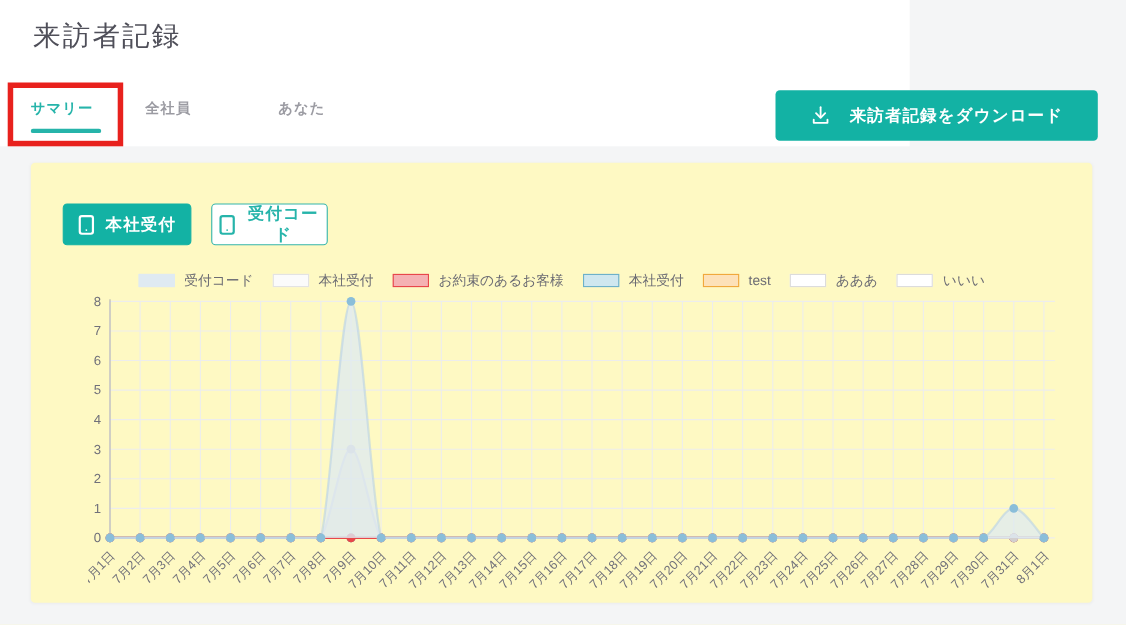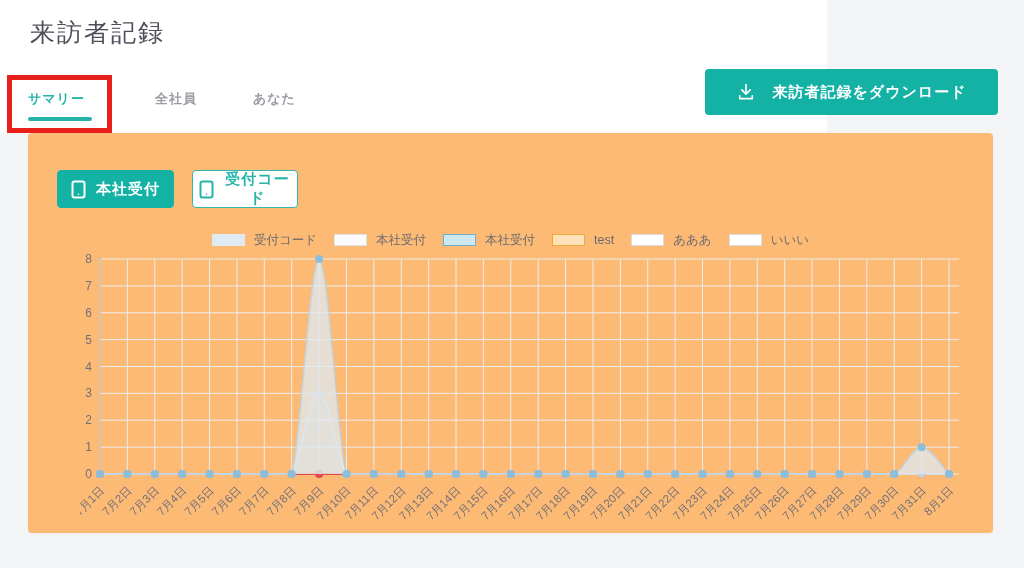--- a/index.html
+++ b/index.html
@@ -8,26 +8,26 @@
     background:#f4f5f6;
     font-family:"Liberation Sans","DejaVu Sans",sans-serif;
   }
   .header{position:absolute;left:0;top:0;width:827px;height:133px;background:#ffffff;}
   .page-title{position:absolute;left:30px;top:16px;font-size:25px;font-weight:500;color:#4f4f59;letter-spacing:2px;}
   .tab{position:absolute;top:90px;font-size:13px;font-weight:700;letter-spacing:1px;color:#9b9ba2;cursor:pointer;}
   .tab.active{color:#26b4aa;}
   .tab-underline{position:absolute;left:28px;top:117px;width:64px;height:4px;background:#26b4aa;border-radius:2px;}
   .annotation-box{position:absolute;left:7px;top:75px;width:105px;height:58px;border:5px solid #e8211d;box-sizing:border-box;}
   .download-btn{
-    position:absolute;left:705px;top:69px;width:293px;height:46px;border:none;border-radius:4px;
+    position:absolute;left:705px;top:82px;width:293px;height:46px;border:none;border-radius:4px;
     background:#13b2a4;color:#ffffff;font-size:15px;font-weight:700;letter-spacing:1px;
     display:flex;align-items:center;justify-content:center;gap:16px;cursor:pointer;
     font-family:inherit;
   }
-  .card{position:absolute;left:28px;top:133px;width:965px;height:400px;background:#fdba74;border-radius:4px;box-shadow:0 1px 3px rgba(0,0,0,0.04);}
+  .card{position:absolute;left:28px;top:148px;width:965px;height:400px;background:#fef9c3;border-radius:4px;box-shadow:0 1px 3px rgba(0,0,0,0.04);}
   .loc-btn{
     position:absolute;top:37px;height:38px;border-radius:4px;box-sizing:border-box;
     display:flex;align-items:center;justify-content:center;gap:10px;
     font-size:15px;font-weight:700;letter-spacing:1px;cursor:pointer;font-family:inherit;
   }
   .loc-btn.active{left:29px;width:117px;background:#13b2a4;border:1px solid #13b2a4;color:#ffffff;}
   .loc-btn.inactive{left:164px;width:106px;background:#ffffff;border:1px solid #35b5ab;color:#26b4aa;}
   .legend-row{
     position:absolute;left:0;top:99px;width:965px;height:16px;
     display:flex;align-items:center;justify-content:center;gap:17px;
@@ -38,21 +38,21 @@
   .chart-wrap{position:absolute;left:52px;top:114px;width:890px;height:282px;}
   svg text{font-family:"Liberation Sans","DejaVu Sans",sans-serif;}
 </style>
 </head>
 <body>
 
 <div class="header">
   <div class="page-title">来訪者記録</div>
 
   <div class="tab active" style="left:28px;">サマリー</div>
-  <div class="tab" style="left:155px;">全社員</div>
+  <div class="tab" style="left:132px;">全社員</div>
   <div class="tab" style="left:253px;">あなた</div>
   <div class="tab-underline"></div>
 
   <button class="download-btn">
     <span style="display:flex;">
       <svg width="20" height="20" viewBox="0 0 24 24" fill="none" stroke="#ffffff" stroke-width="2" stroke-linecap="round" stroke-linejoin="round">
         <path d="M12 3v10"></path>
           <path d="M7 9.5l5 5 5-5"></path>
           <path d="M4.5 16.5v3.5h15v-3.5"></path>
       </svg>
@@ -86,20 +86,24 @@
   </button>
 
   <div class="legend-row">
       <div class="legend-item">
         <span class="legend-swatch" style="background: rgb(223, 234, 242); border-color: rgb(223, 234, 242);"></span>
         <span class="legend-label">受付コード</span>
       </div>
       <div class="legend-item">
         <span class="legend-swatch" style="background: rgb(251, 251, 251); border-color: rgb(227, 227, 227);"></span>
         <span class="legend-label">本社受付</span>
+      </div>
+      <div class="legend-item">
+        <span class="legend-swatch" style="background: rgb(245, 177, 179); border-color: rgb(232, 71, 74);"></span>
+        <span class="legend-label">お約束のあるお客様</span>
       </div>
       <div class="legend-item">
         <span class="legend-swatch" style="background: rgb(207, 231, 239); border-color: rgb(109, 177, 201);"></span>
         <span class="legend-label">本社受付</span>
       </div>
       <div class="legend-item">
         <span class="legend-swatch" style="background: rgb(253, 225, 184); border-color: rgb(240, 169, 60);"></span>
         <span class="legend-label">test</span>
       </div>
       <div class="legend-item">

